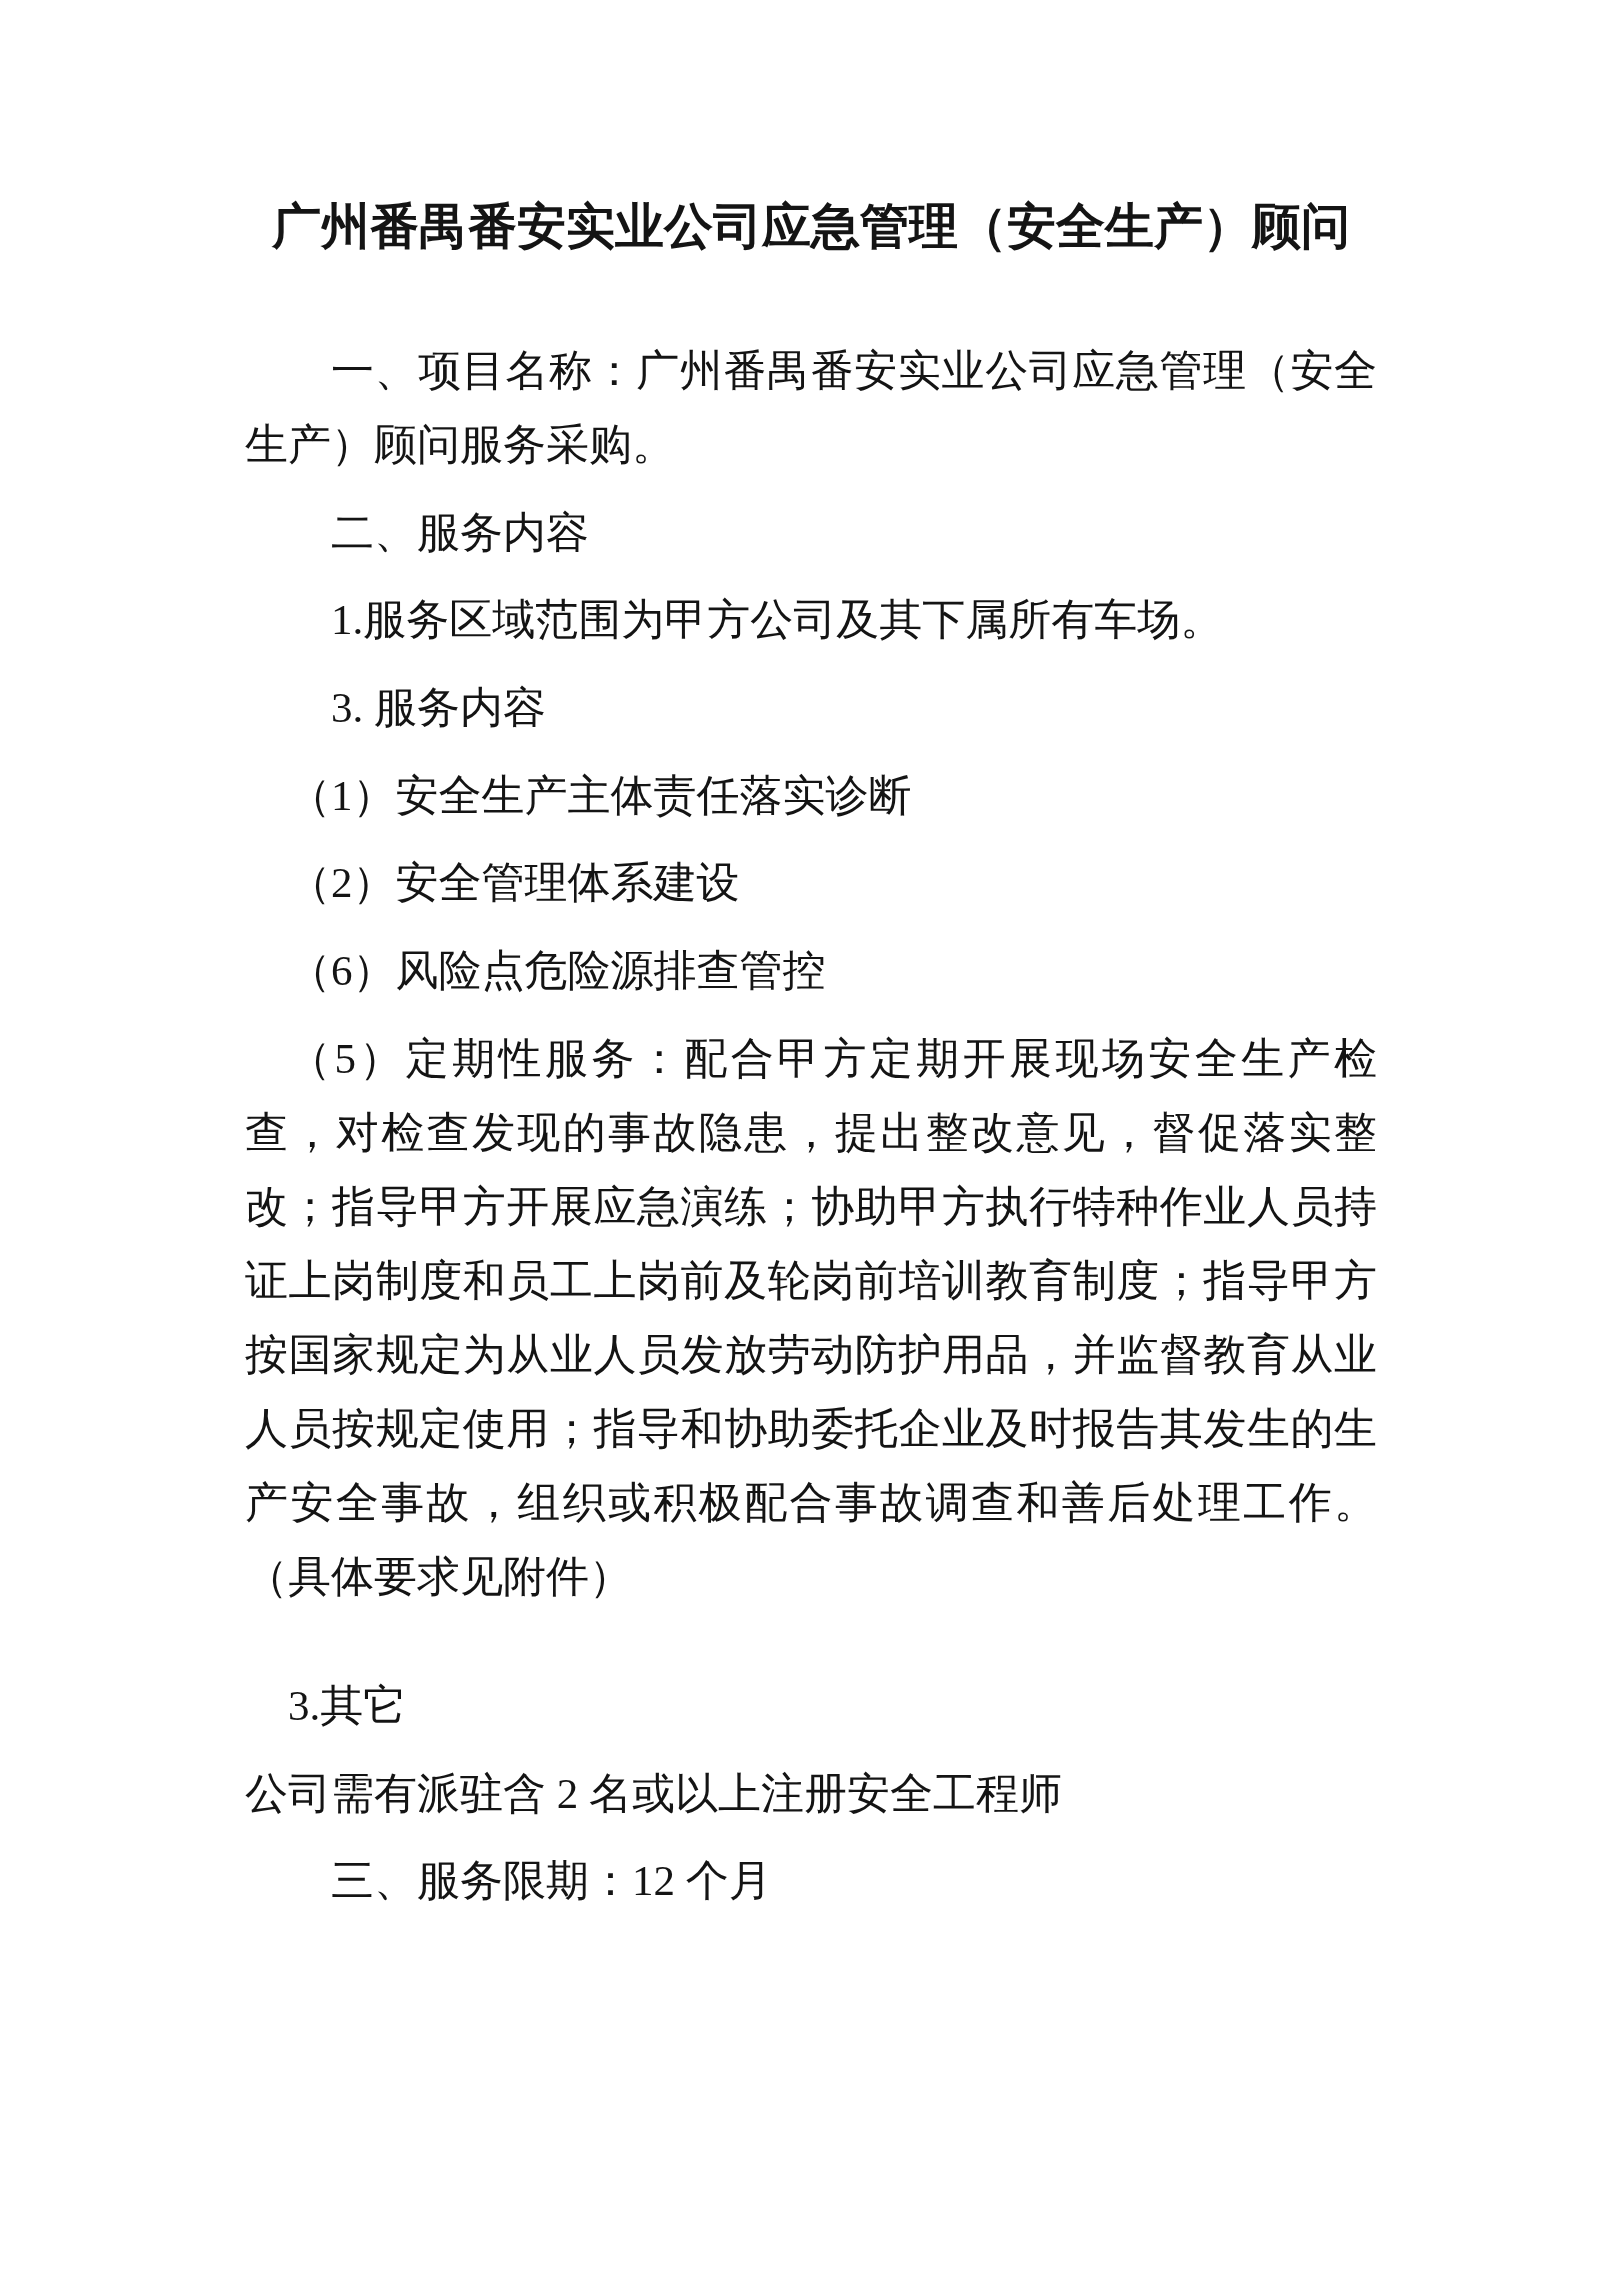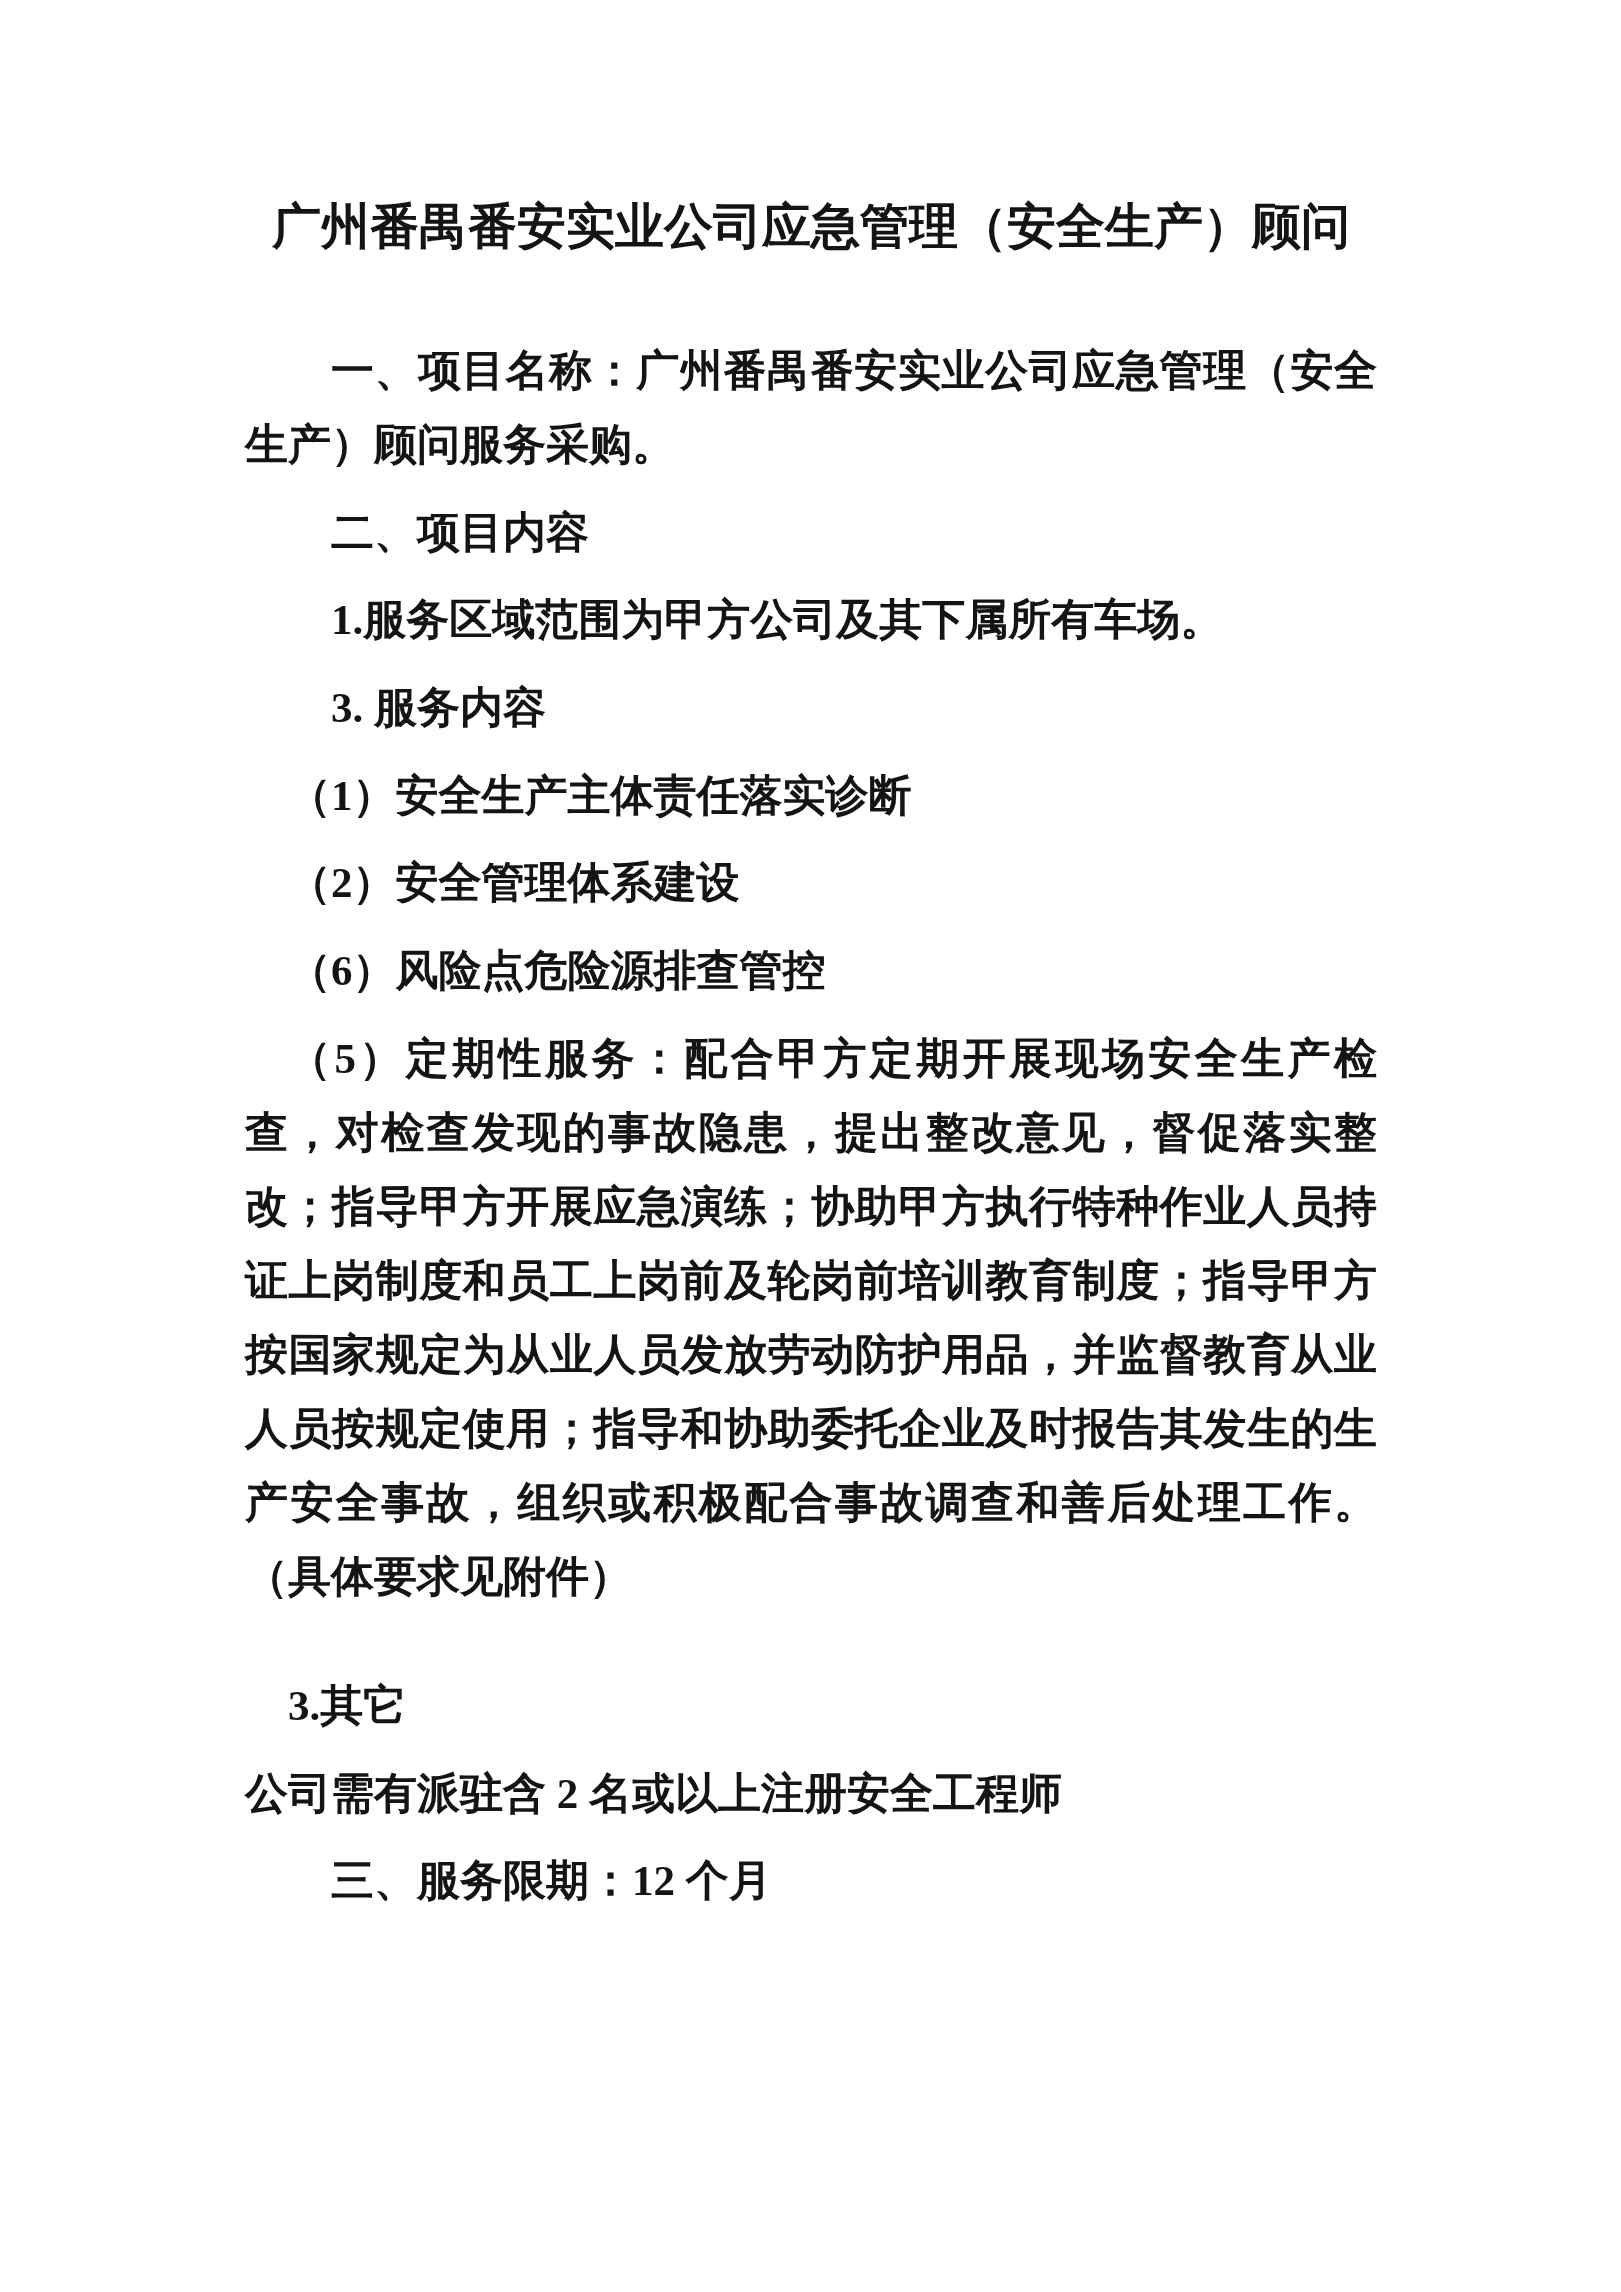--- a/index.html
+++ b/index.html
@@ -30,39 +30,38 @@
     letter-spacing: 0;
   }
   .title-line { display: block; }
   .doc-body {
     font-size: 43px;
     line-height: 74px;
     text-align: justify;
   }
   .doc-body p {
     margin: 0 0 13.7px 0;
-    font-weight: bold;
   }
   .indent-2 { text-indent: 86px; }
   .indent-1 { text-indent: 43px; }
   .indent-0 { text-indent: 0; }
   .gap-before { margin-top: 55px !important; }
 </style>
 </head>
 <body>
 
 <div class="page">
 
   <h1 class="doc-title">
     <span class="title-line">广州番禺番安实业公司应急管理（安全生产）顾问</span>
   </h1>
 
   <div class="doc-body">
     <p class="indent-2">一、项目名称：广州番禺番安实业公司应急管理（安全生产）顾问服务采购。</p>
-    <p class="indent-2">二、项目内容</p>
+    <p class="indent-2">二、服务内容</p>
     <p class="indent-2">1.服务区域范围为甲方公司及其下属所有车场。</p>
     <p class="indent-2">3. 服务内容</p>
     <p class="indent-1">（1）安全生产主体责任落实诊断</p>
     <p class="indent-1">（2）安全管理体系建设</p>
     <p class="indent-1">（6）风险点危险源排查管控</p>
     <p class="indent-1">（5）定期性服务：配合甲方定期开展现场安全生产检查，对检查发现的事故隐患，提出整改意见，督促落实整改；指导甲方开展应急演练；协助甲方执行特种作业人员持证上岗制度和员工上岗前及轮岗前培训教育制度；指导甲方按国家规定为从业人员发放劳动防护用品，并监督教育从业人员按规定使用；指导和协助委托企业及时报告其发生的生产安全事故，组织或积极配合事故调查和善后处理工作。（具体要求见附件）</p>
     <p class="indent-1 gap-before">3.其它</p>
     <p class="indent-0">公司需有派驻含 2 名或以上注册安全工程师</p>
     <p class="indent-2">三、服务限期：12 个月</p>
   </div>

